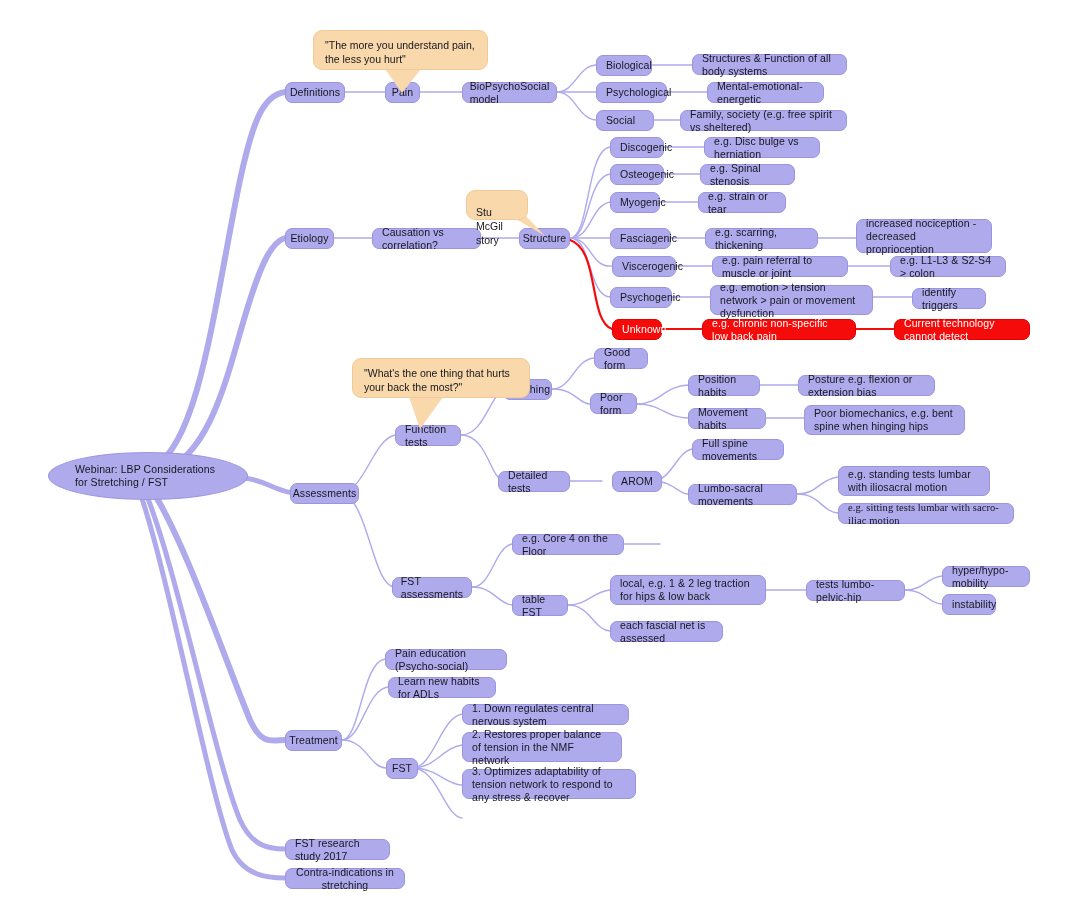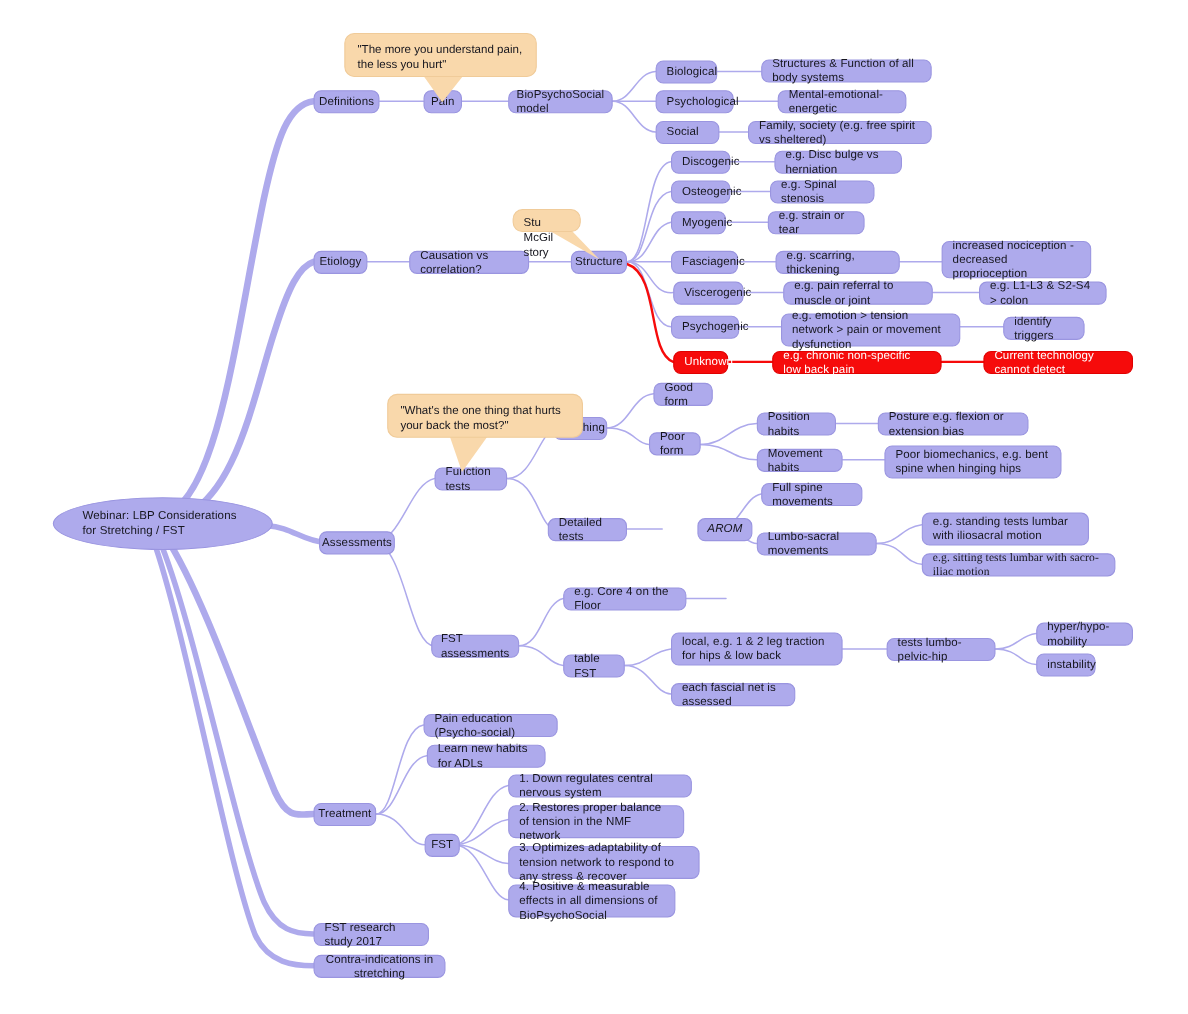--- a/index.html
+++ b/index.html
@@ -173,21 +173,21 @@
   <div class="node" style="left:594px;top:348px;width:54px;height:21px;">Good form</div>
   <div class="node" style="left:590px;top:393px;width:47px;height:21px;">Poor form</div>
 
   <div class="node" style="left:688px;top:375px;width:72px;height:21px;">Position habits</div>
   <div class="node" style="left:798px;top:375px;width:137px;height:21px;">Posture e.g. flexion or extension bias</div>
 
   <div class="node" style="left:688px;top:408px;width:78px;height:21px;">Movement habits</div>
   <div class="node" style="left:804px;top:405px;width:161px;height:30px;">Poor biomechanics, e.g. bent spine when hinging hips</div>
 
   <div class="node" style="left:498px;top:471px;width:72px;height:21px;justify-content:center;">Detailed tests</div>
-  <div class="node" style="left:634px;top:471px;width:50px;height:21px;justify-content:center;font-style:italic;">AROM</div>
+  <div class="node" style="left:612px;top:471px;width:50px;height:21px;justify-content:center;">AROM</div>
 
   <div class="node" style="left:692px;top:439px;width:92px;height:21px;">Full spine movements</div>
   <div class="node" style="left:688px;top:484px;width:109px;height:21px;">Lumbo-sacral movements</div>
   <div class="node" style="left:838px;top:466px;width:152px;height:30px;">e.g. standing tests lumbar with iliosacral motion</div>
   <div class="node" style="left:838px;top:503px;width:176px;height:21px;font-family:Liberation Serif, serif;">e.g. sitting tests lumbar with sacro-iliac motion</div>
 
   <div class="node" style="left:392px;top:577px;width:80px;height:21px;justify-content:center;">FST assessments</div>
 
   <div class="node" style="left:512px;top:534px;width:112px;height:21px;">e.g. Core 4 on the Floor</div>
 
@@ -199,35 +199,34 @@
   <div class="node" style="left:610px;top:621px;width:113px;height:21px;">each fascial net is assessed</div>
 
   <div class="node" style="left:285px;top:730px;width:57px;height:21px;justify-content:center;">Treatment</div>
   <div class="node" style="left:385px;top:649px;width:122px;height:21px;">Pain education (Psycho-social)</div>
   <div class="node" style="left:388px;top:677px;width:108px;height:21px;">Learn new habits for ADLs</div>
   <div class="node" style="left:386px;top:758px;width:32px;height:21px;justify-content:center;text-align:center;">FST</div>
 
   <div class="node" style="left:462px;top:704px;width:167px;height:21px;">1. Down regulates central nervous system</div>
   <div class="node" style="left:462px;top:732px;width:160px;height:30px;">2. Restores proper balance of tension in the NMF network</div>
   <div class="node" style="left:462px;top:769px;width:174px;height:30px;">3. Optimizes adaptability of tension network to respond to any stress &amp; recover</div>
-  <div class="node" style="left:462px;top:804px;width:152px;height:30px;">4. Positive &amp; measurable effects in all dimensions of BioPsychoSocial</div>
 
   <div class="node" style="left:285px;top:839px;width:105px;height:21px;">FST research study 2017</div>
   <div class="node" style="left:285px;top:868px;width:120px;height:21px;text-align:center;">Contra-indications in stretching</div>
 
   <div class="node root" style="left:48px;top:452px;width:200px;height:48px;">Webinar: LBP Considerations for Stretching / FST</div>
 
   <div class="callout" style="left:313px;top:30px;width:175px;height:40px;">
     <span class="callout-text">"The more you understand pain, the less you hurt"</span>
   </div>
   <svg style="position:absolute;left:385px;top:69px;width:36px;height:24px;z-index:4;" viewBox="0 0 36 24" xmlns="http://www.w3.org/2000/svg">
     <polygon points="0,0 36,0 17,24" fill="#f9d8ab"></polygon>
   </svg>
 
-  <div class="callout" style="left:466px;top:190px;width:62px;height:21px;padding:4px 9px;">
+  <div class="callout" style="left:466px;top:190px;width:62px;height:21px;padding:14px 9px;">
     <span class="callout-text">Stu McGil story</span>
   </div>
   <svg style="position:absolute;left:500px;top:210px;width:45px;height:26px;z-index:4;" viewBox="0 0 45 26" xmlns="http://www.w3.org/2000/svg">
     <polygon points="0,0 20,0 45,26" fill="#f9d8ab"></polygon>
   </svg>
 
   <div class="callout" style="left:352px;top:358px;width:178px;height:40px;">
     <span class="callout-text">"What's the one thing that hurts your back the most?"</span>
   </div>
   <svg style="position:absolute;left:409px;top:397px;width:34px;height:32px;z-index:4;" viewBox="0 0 34 32" xmlns="http://www.w3.org/2000/svg">

